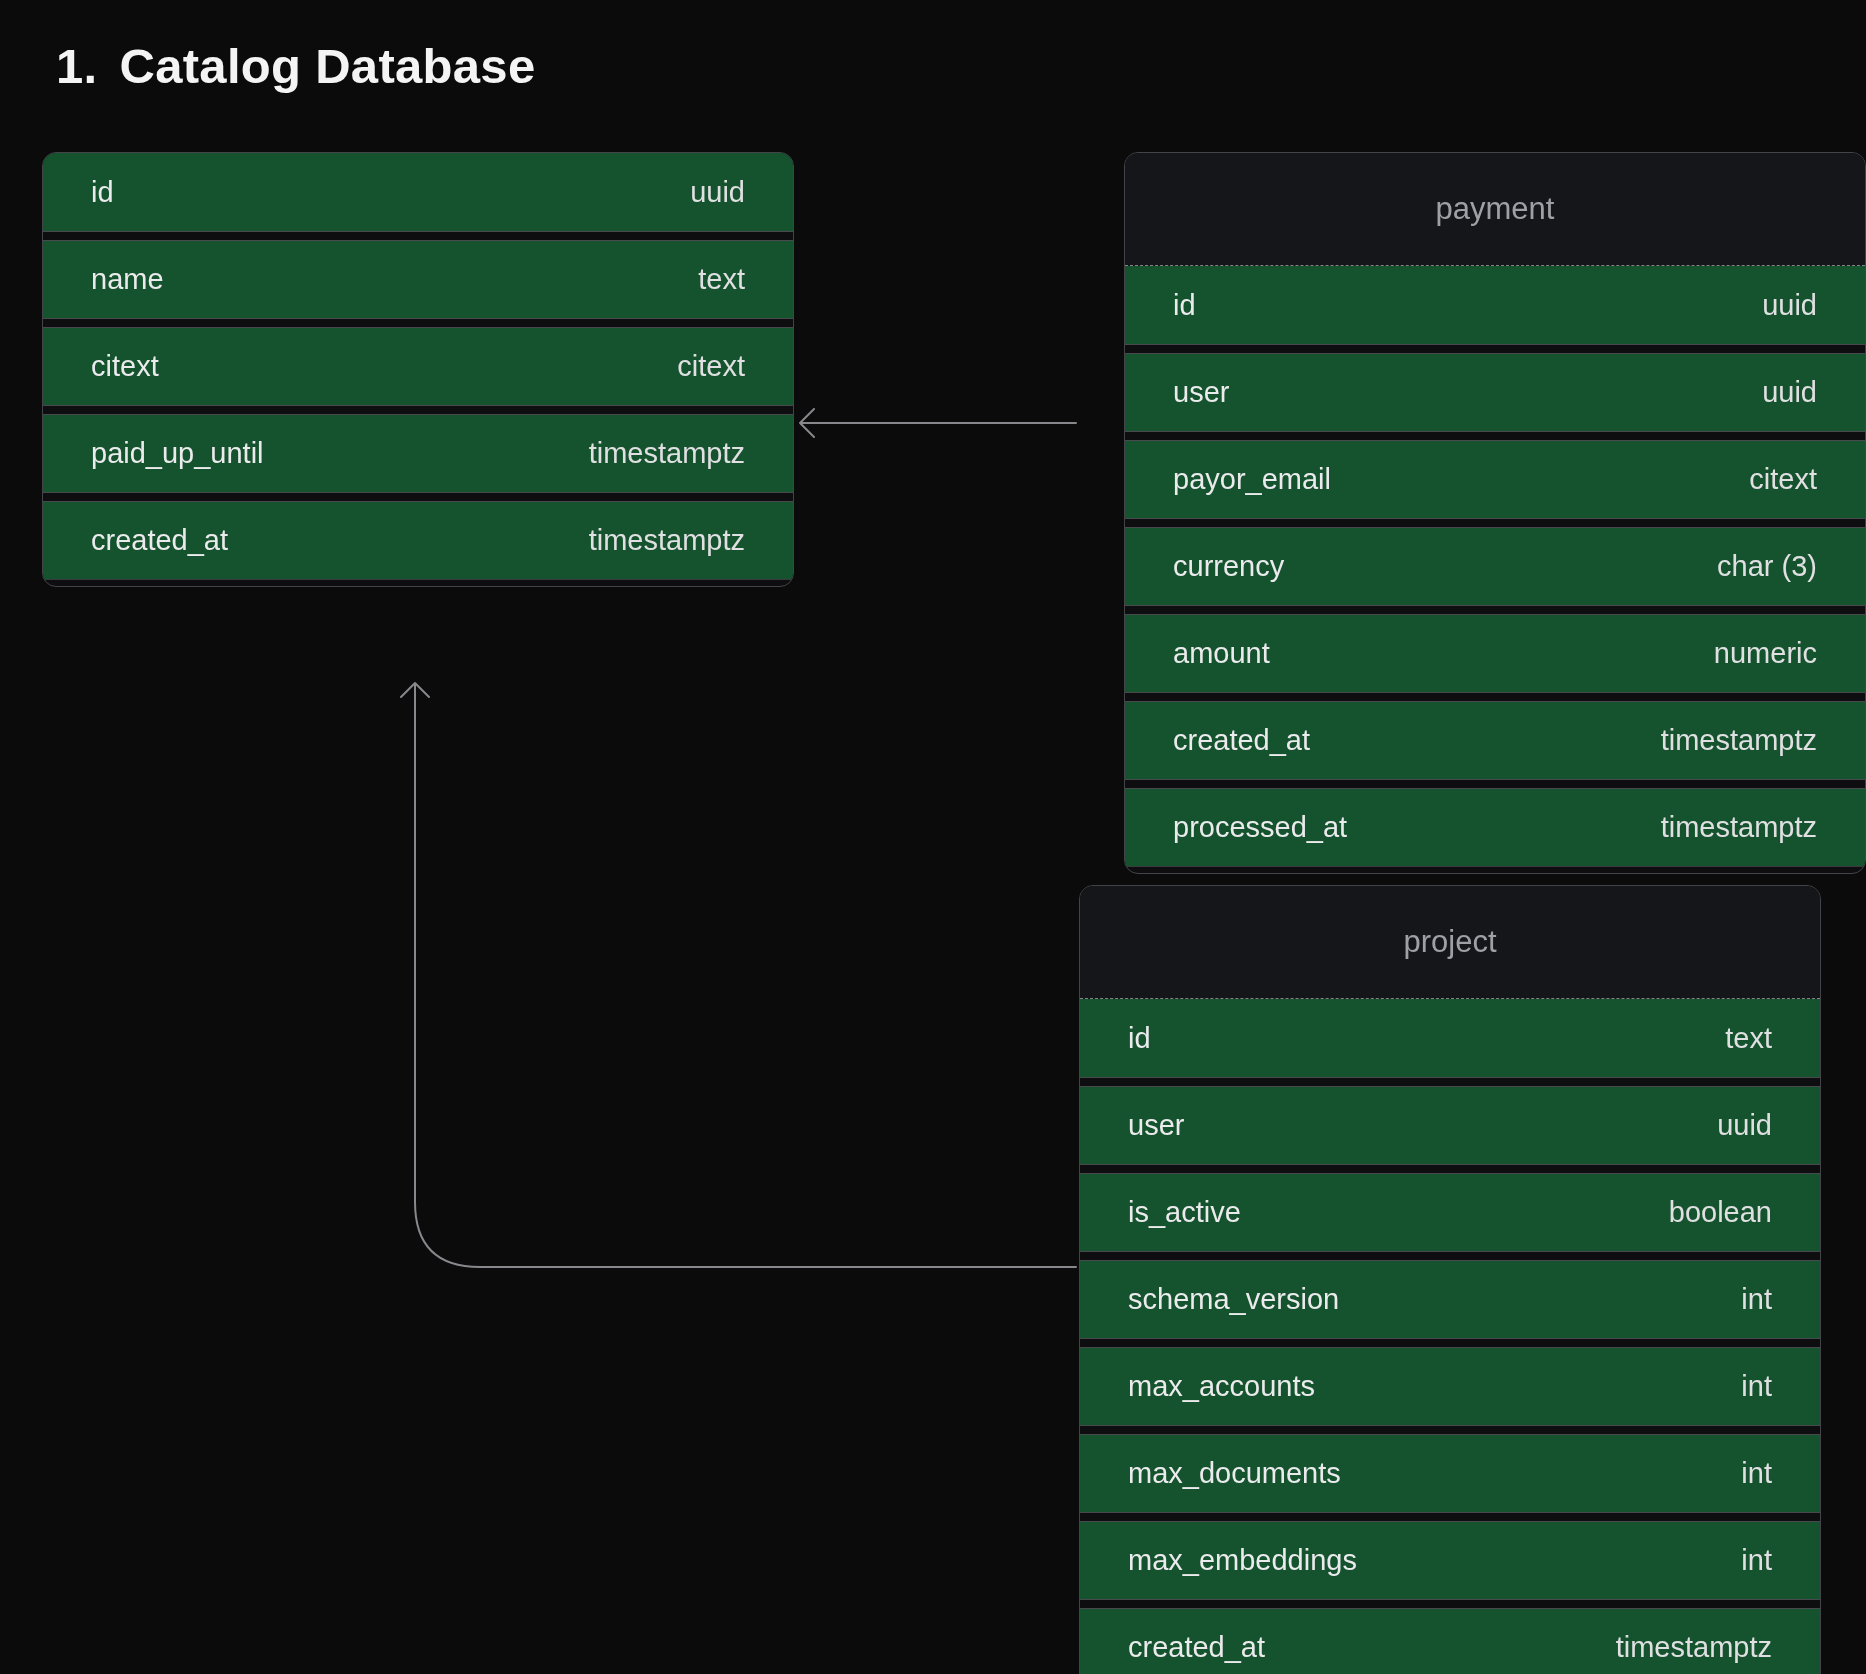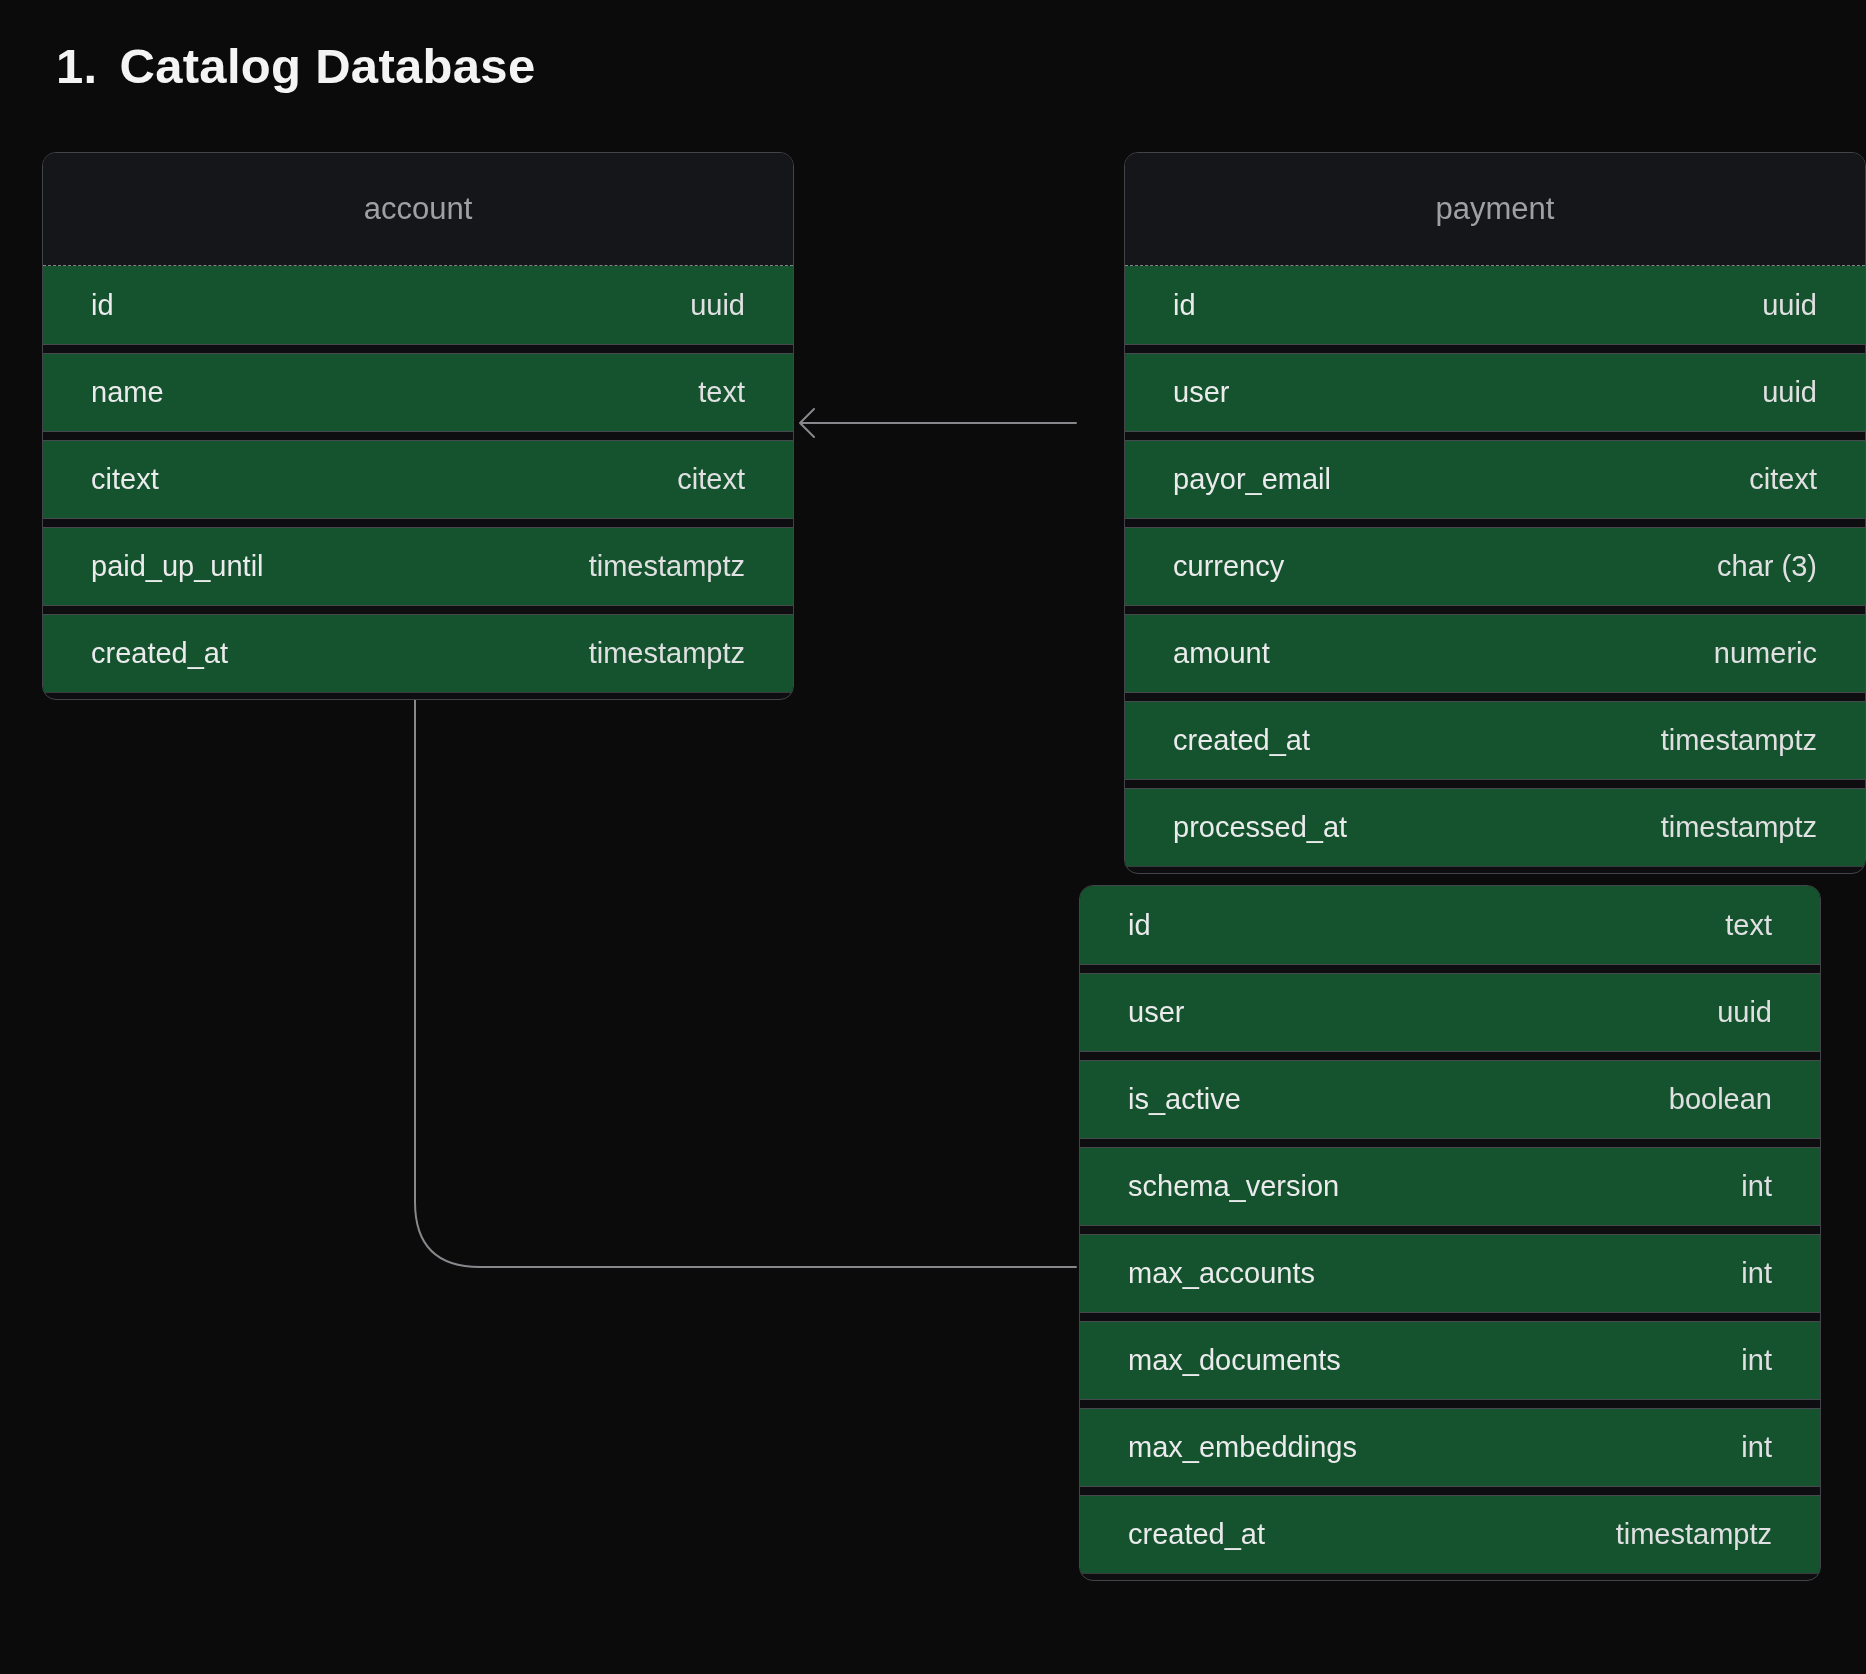--- a/index.html
+++ b/index.html
@@ -92,21 +92,20 @@
     <span>1.</span>
     <span>Catalog Database</span>
   </div>
 
   <svg id="rel-layer" viewBox="0 0 1866 1674" xmlns="http://www.w3.org/2000/svg">
     <path d="M814 409 L800 423 L814 437 M800 423 H1076"></path>
     <path d="M401 697 L415 683 L429 697 M415 683 V1202 Q415 1267 480 1267 H1076"></path>
   </svg>
 
   <div class="etable t-account">
-    <div class="thead">account</div>
     <div class="trows">
         <div class="trow">
           <span class="fname">id</span>
           <span class="ftype">uuid</span>
         </div>
         <div class="trow">
           <span class="fname">name</span>
           <span class="ftype">text</span>
         </div>
         <div class="trow">
@@ -152,20 +151,21 @@
           <span class="ftype">timestamptz</span>
         </div>
         <div class="trow">
           <span class="fname">processed_at</span>
           <span class="ftype">timestamptz</span>
         </div>
       </div>
   </div>
 
   <div class="etable t-project">
+    <div class="thead">project</div>
     <div class="trows">
         <div class="trow">
           <span class="fname">id</span>
           <span class="ftype">text</span>
         </div>
         <div class="trow">
           <span class="fname">user</span>
           <span class="ftype">uuid</span>
         </div>
         <div class="trow">

